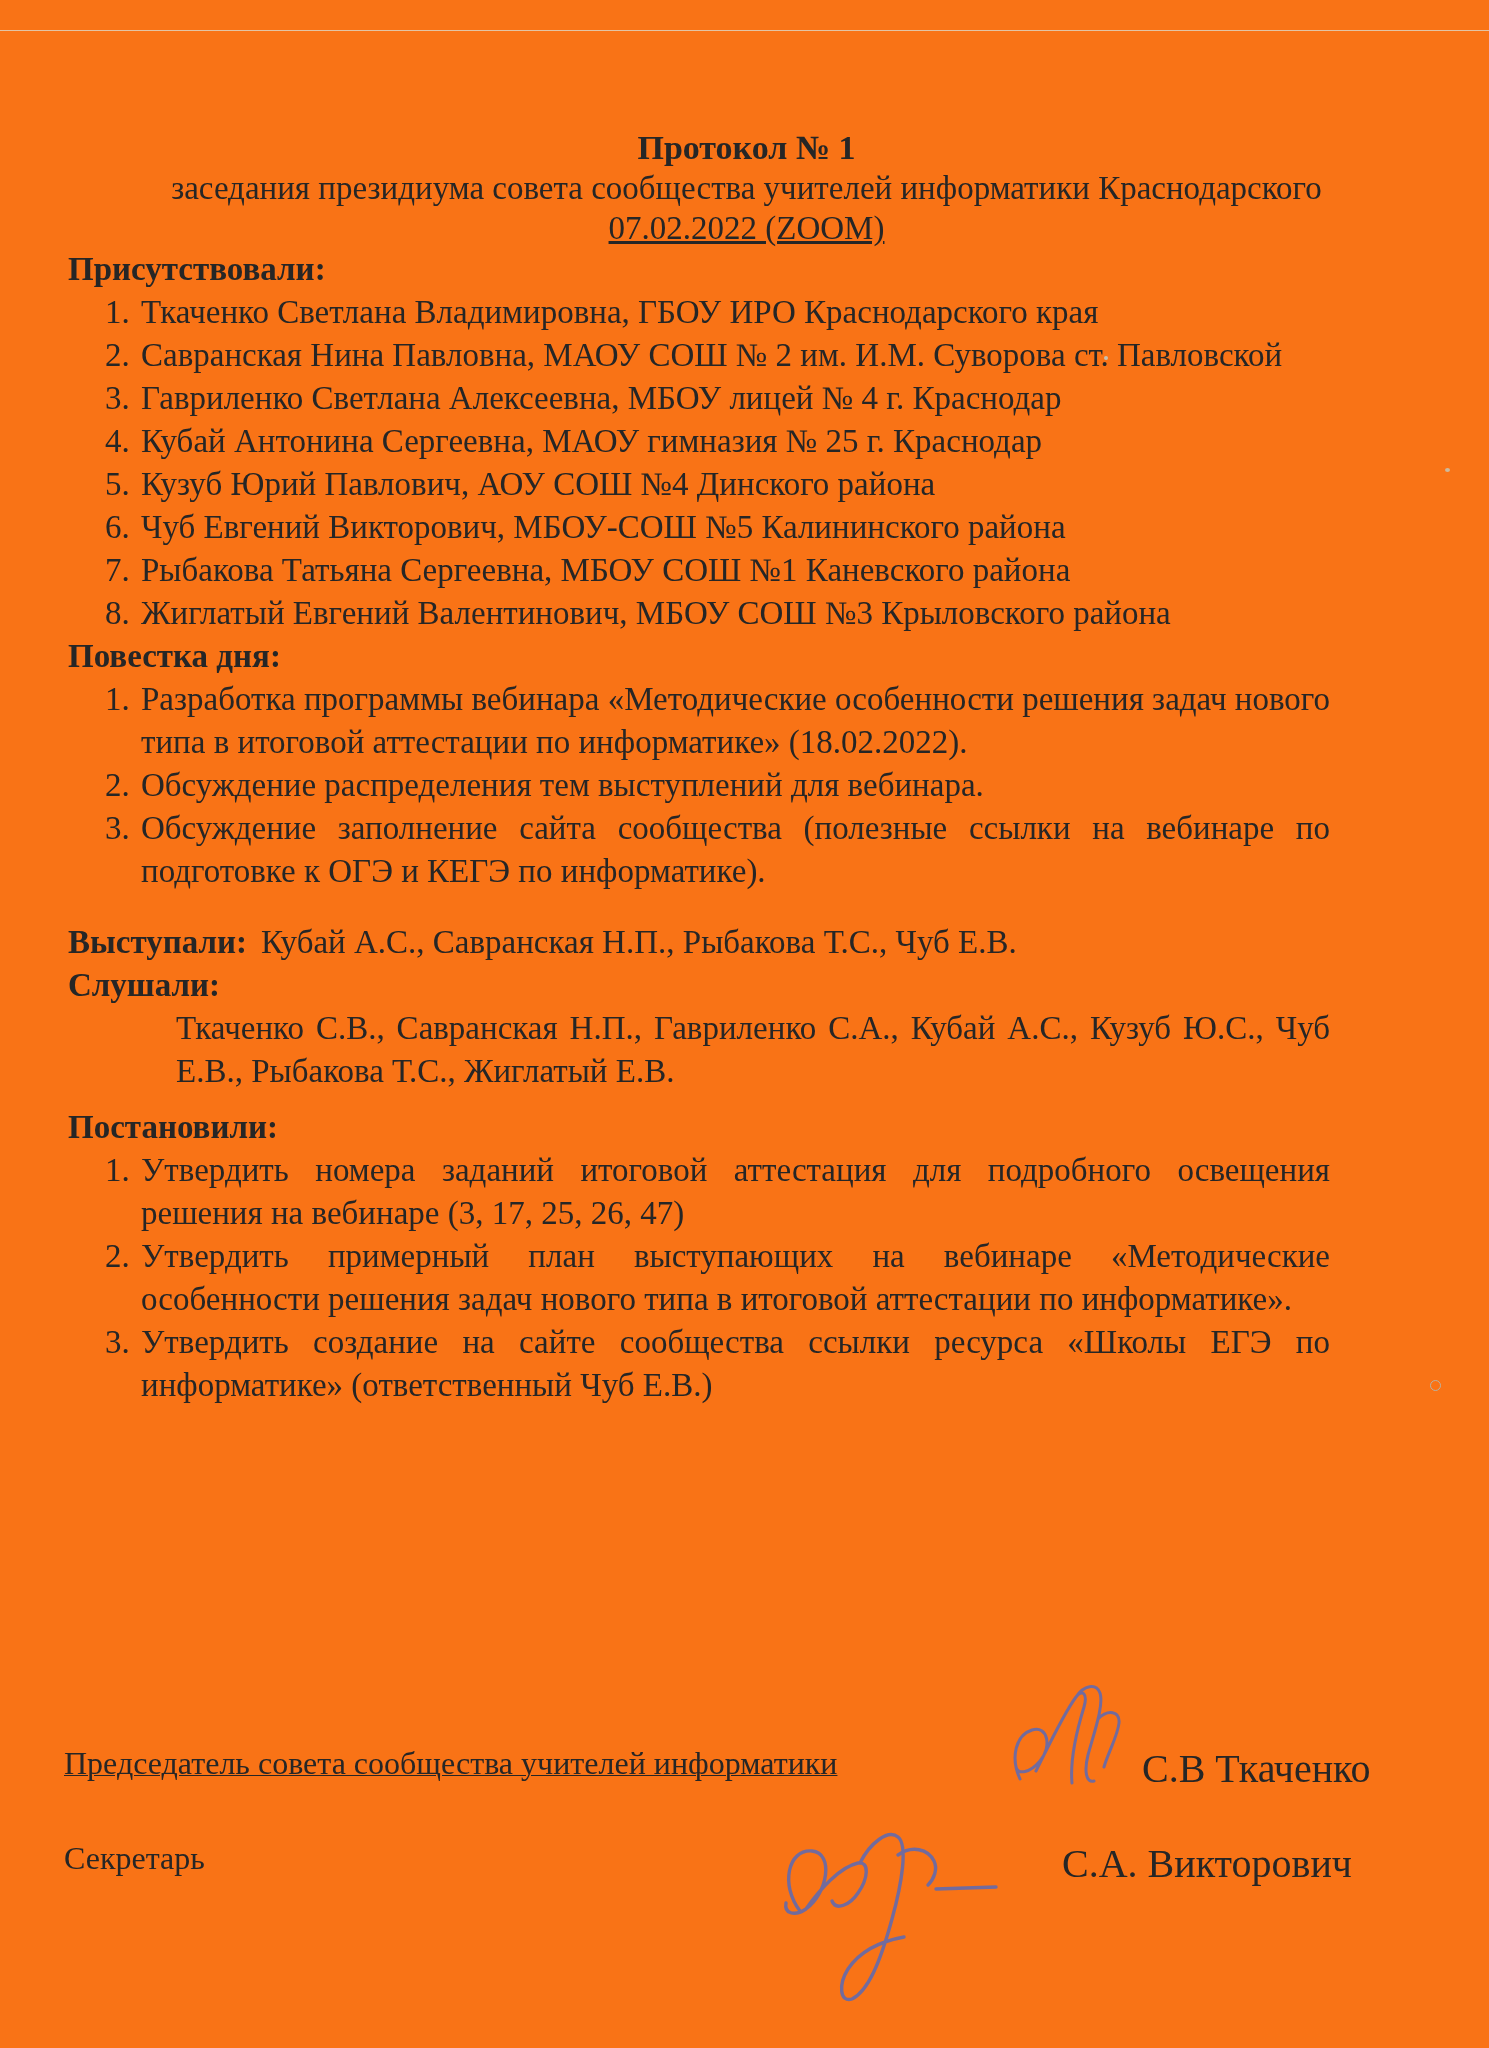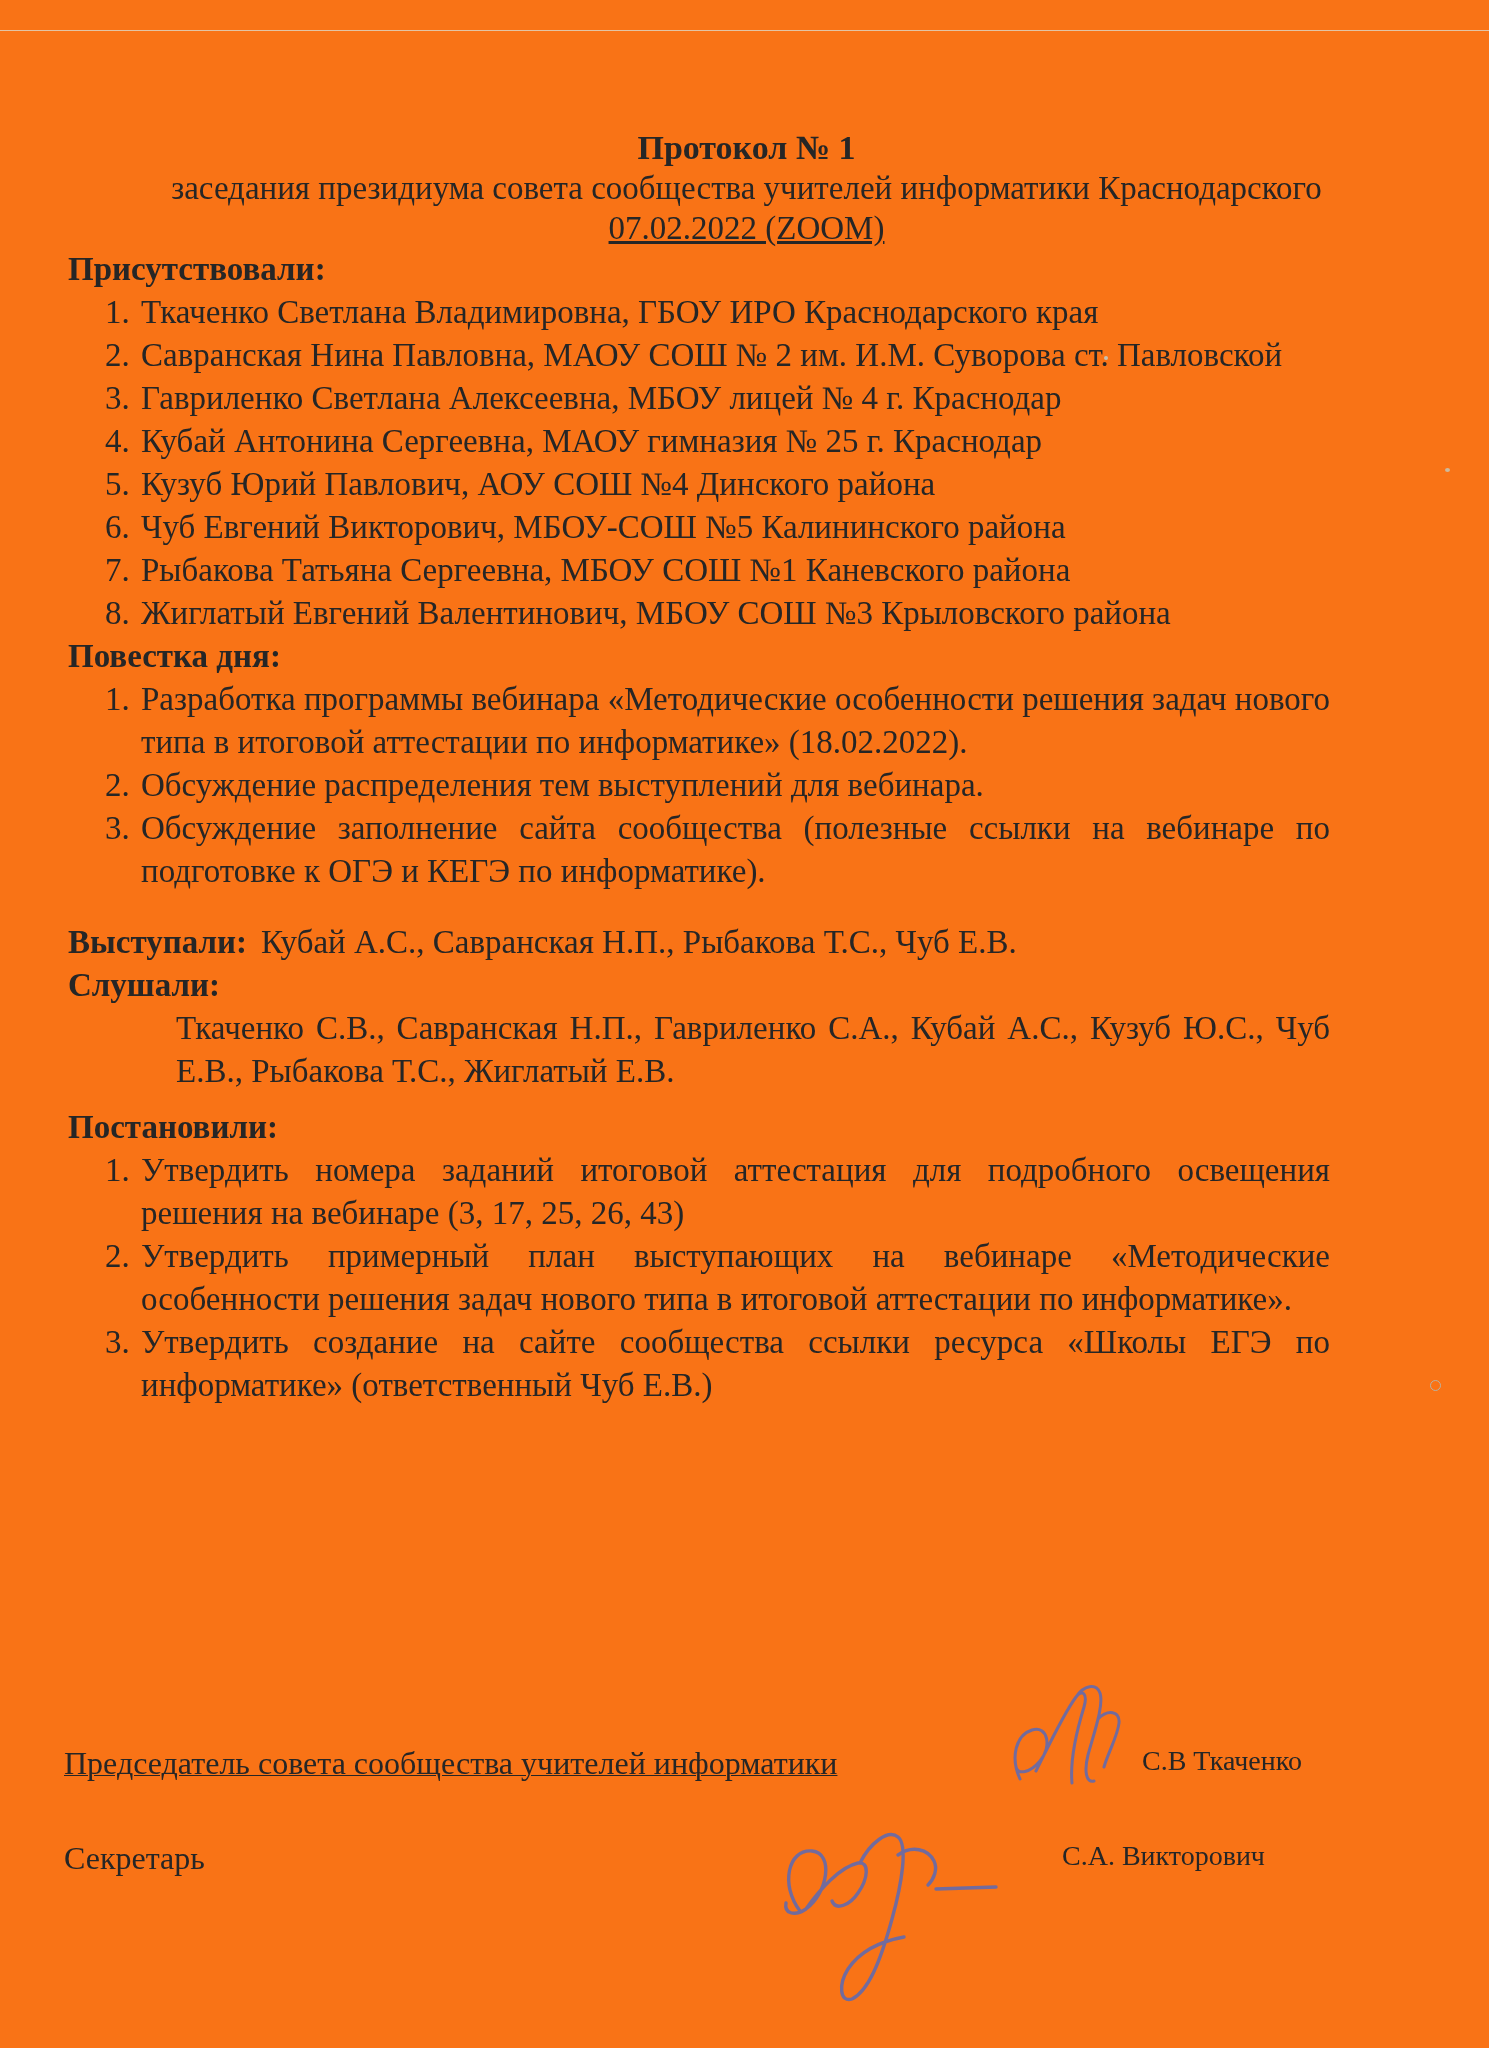--- a/index.html
+++ b/index.html
@@ -52,21 +52,21 @@
   }
   .spoke-line{margin-top:28px;}
   .inline-label{font-weight:bold;margin-right:14px;}
   .heard-text{margin:0 0 13px 108px;text-align:justify;}
 
   .sig-area{position:absolute;left:64px;top:1745px;width:1365px;height:300px;}
   .sig-row{position:absolute;left:0;right:0;}
   .sig-row-1{top:0;text-decoration:underline;}
   .sig-row-2{top:95px;}
   .sig-role{font-size:32px;}
-  .sig-name{position:absolute;top:0;font-size:28px;white-space:nowrap;}
+  .sig-name{position:absolute;top:0;font-size:40px;white-space:nowrap;}
   .sig-name-1{left:1078px;}
   .sig-name-2{left:998px;}
   .sig-svg{position:absolute;}
   .sig-svg-1{left:928px;top:-62px;}
   .sig-svg-2{left:700px;top:48px;}
   .sig-svg path{fill:none;stroke:#5b6ab5;stroke-linecap:round;stroke-linejoin:round;opacity:.85;}
 </style>
 </head>
 <body>
 
@@ -106,21 +106,21 @@
 
     <div class="spoke-line">
       <span class="inline-label">Выступали:</span><span>Кубай А.С., Савранская Н.П., Рыбакова Т.С., Чуб Е.В.</span>
     </div>
 
     <h2 class="sec sec-heard">Слушали:</h2>
     <p class="heard-text">Ткаченко С.В., Савранская Н.П., Гавриленко С.А., Кубай А.С., Кузуб Ю.С., Чуб Е.В., Рыбакова Т.С., Жиглатый Е.В.</p>
 
     <h2 class="sec sec-resolved">Постановили:</h2>
     <ol class="numlist">
-      <li>Утвердить номера заданий итоговой аттестация для подробного освещения решения на вебинаре (3, 17, 25, 26, 43)</li>
+      <li>Утвердить номера заданий итоговой аттестация для подробного освещения решения на вебинаре (3, 17, 25, 26, 47)</li>
       <li>Утвердить примерный план выступающих на вебинаре «Методические особенности решения задач нового типа в итоговой аттестации по информатике».</li>
       <li>Утвердить создание на сайте сообщества ссылки ресурса «Школы ЕГЭ по информатике» (ответственный Чуб Е.В.)</li>
     </ol>
 
   </div>
 
   <div class="sig-area">
 
     <div class="sig-row sig-row-1">
       <span class="sig-role">Председатель совета сообщества учителей информатики</span>

